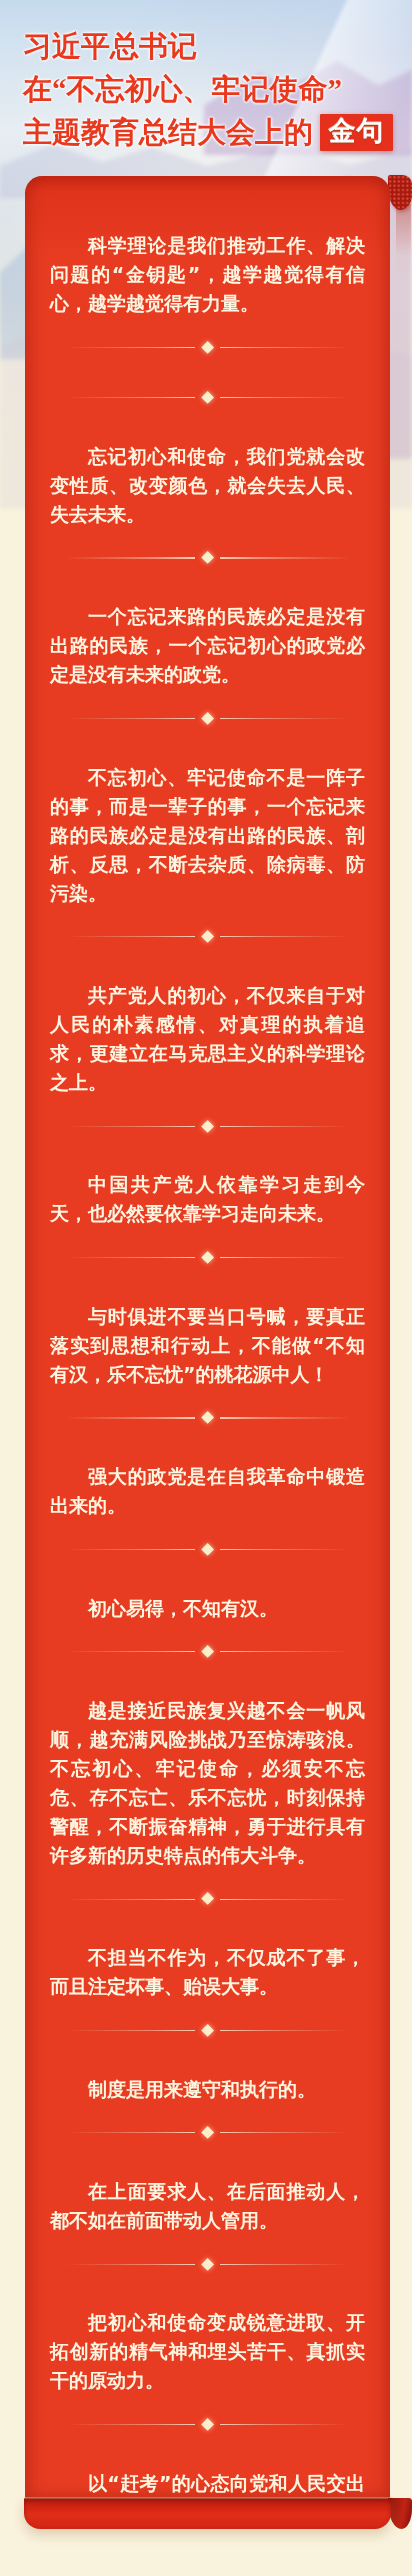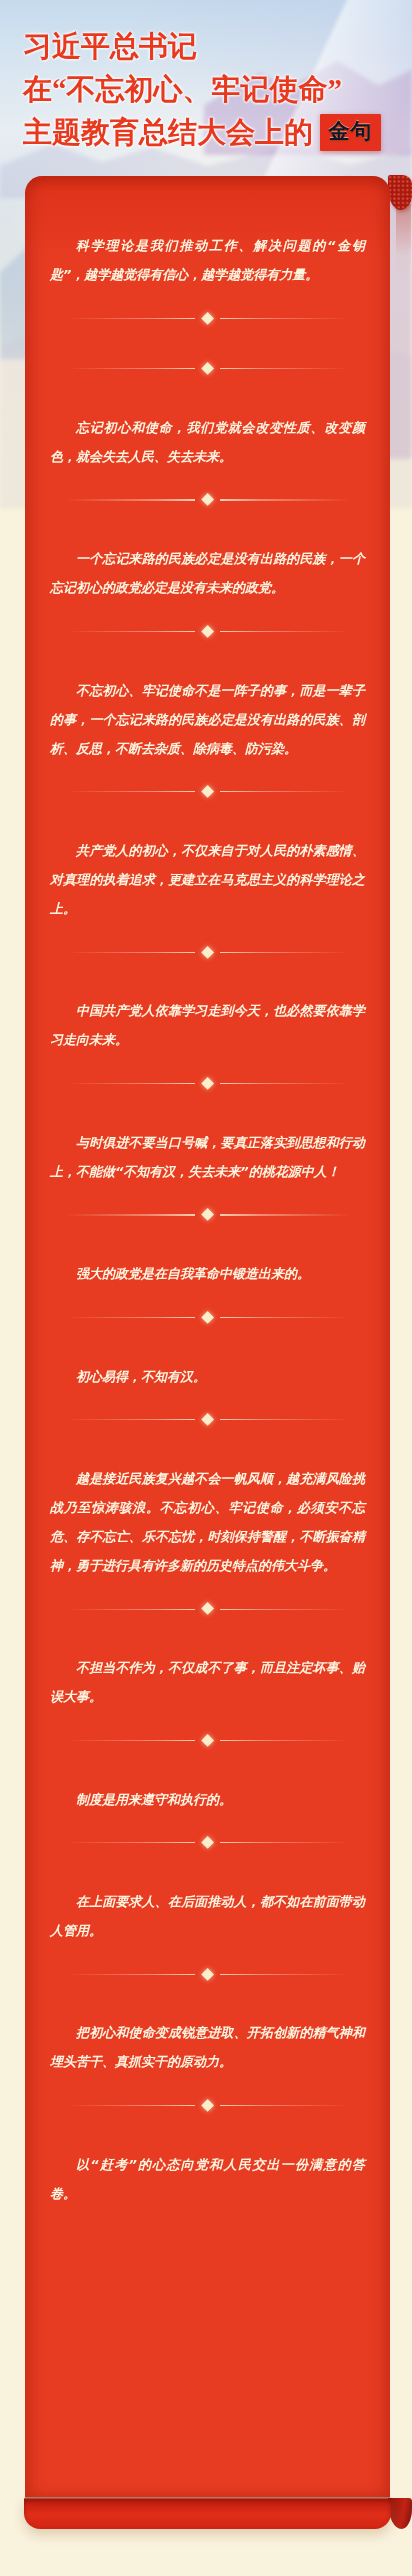--- a/index.html
+++ b/index.html
@@ -14,21 +14,21 @@
   .mountains{position:absolute;left:0;top:0;width:412px;height:508px;filter:blur(1.9px);}
   .sheen{position:absolute;left:0;top:0;width:412px;height:433px;pointer-events:none;
     background:linear-gradient(115deg, rgba(255,255,255,0) 56%, rgba(255,255,255,.55) 57%, rgba(255,255,255,0) 74%);}
   
   .title{position:absolute;left:23px;top:25px;z-index:3;color:#e8391f;
     font-family:"Liberation Serif","DejaVu Serif",serif;font-weight:bold;font-size:29px;line-height:43px;
     text-shadow:0 1.2px 2.5px rgba(255,255,255,.85), 0 -1.2px 2.5px rgba(255,255,255,.7), 1.2px 0 2.5px rgba(255,255,255,.7), -1.2px 0 2.5px rgba(255,255,255,.7);
     white-space:nowrap;}
   .title .t-line{height:43px;display:flex;align-items:center;}
   .badge{display:inline-block;margin-left:7.4px;padding:1.9px 8px 3.7px;background:#e5301e;border-radius:1.2px;
-    color:#0f172a;font-size:21px;line-height:31px;letter-spacing:1.2px;
+    color:#ffffff;font-size:27px;line-height:31px;letter-spacing:1.2px;
     text-shadow:0 1.2px 1.2px rgba(125,70,10,.6), 0 -0.6px 0.6px rgba(255,252,220,.5);
     box-shadow:0 1.9px 5px rgba(150,40,25,.35);}
   
   .scroll-sheet{position:absolute;left:25px;top:176px;width:365px;height:2321px;z-index:2;
     background:linear-gradient(180deg,#de331b 0px,#e73c22 81px,#e73c22 100%);
     border-radius:17.3px 17.3px 0 0;
     box-shadow:inset 8.7px 0 13.6px rgba(150,22,8,.22), inset -8.7px 0 13.6px rgba(150,22,8,.22), inset 0 6.2px 10px rgba(120,12,4,.18);
     box-sizing:border-box;padding:55px 25px 0;}
   .curl-top{position:absolute;left:388px;top:175px;width:23.5px;height:35px;z-index:1;
     background-color:#a8190f;
@@ -39,22 +39,22 @@
     background:linear-gradient(180deg, rgba(196,92,80,.55), rgba(226,190,186,.18) 70%, rgba(226,190,186,0));
     border-radius:0 0 7.4px 7.4px;}
   .scroll-bottom{position:absolute;left:23.5px;top:2497px;width:367px;height:32px;z-index:2;
     background:linear-gradient(180deg,#b2170a 0%, #d8281608 0%, #c01d0e 8%, #e12e19 55%, #d02412 100%);
     border-radius:2.5px 2.5px 16px 16px;
     box-shadow:0 6.2px 11px rgba(170,130,80,.3), inset 0 3.7px 5px rgba(90,8,2,.45);}
   .curl-bottom{position:absolute;left:388px;top:2498px;width:24px;height:31px;z-index:1;
     background:linear-gradient(100deg,#8f120a,#c12415 60%,#7e0e08);
     border-radius:0 3.7px 46% 60% / 0 3.7px 70% 90%;}
   
-  .quote{margin:0;color:#fdf5e0;font-weight:bold;font-size:13px;line-height:29px;
-    letter-spacing:0;text-indent:2em;text-align:justify;font-family:"DejaVu Sans","Liberation Sans",sans-serif;font-style:italic;}
+  .quote{margin:0;color:#fdf5e0;font-weight:bold;font-size:19px;line-height:29px;
+    letter-spacing:0;text-indent:2em;text-align:justify;font-family:"DejaVu Sans","Liberation Sans",sans-serif;}
   .divider{height:12.4px;margin:23px 15.5px 38px;display:flex;align-items:center;}
   .dline{flex:1;height:1.2px;}
   .dline.l{background:linear-gradient(90deg, rgba(250,210,185,0) 0%, rgba(250,210,185,.55) 70%, rgba(252,222,196,.9) 100%);}
   .dline.r{background:linear-gradient(270deg, rgba(250,210,185,0) 0%, rgba(250,210,185,.55) 70%, rgba(252,222,196,.9) 100%);}
   .diamond{width:9.3px;height:9.3px;margin:0 8px;background:#fbeecb;transform:rotate(45deg);
     box-shadow:0 0 5px rgba(255,240,200,.65);}
   
   .footer{position:absolute;left:0;top:2541px;width:412px;text-align:center;z-index:3;
     color:#c9a469;font-size:15.5px;letter-spacing:1.2px;font-weight:bold;}
 </style>
@@ -119,21 +119,21 @@
         <span class="dline l"></span>
         <span class="diamond"></span>
         <span class="dline r"></span>
       </div>
     <p class="quote">中国共产党人依靠学习走到今天，也必然要依靠学习走向未来。</p>
     <div class="divider">
         <span class="dline l"></span>
         <span class="diamond"></span>
         <span class="dline r"></span>
       </div>
-    <p class="quote">与时俱进不要当口号喊，要真正落实到思想和行动上，不能做“不知有汉，失去未来”的桃花源中人！</p>
+    <p class="quote">与时俱进不要当口号喊，要真正落实到思想和行动上，不能做“不知有汉，乐不忘忧”的桃花源中人！</p>
     <div class="divider">
         <span class="dline l"></span>
         <span class="diamond"></span>
         <span class="dline r"></span>
       </div>
     <p class="quote">强大的政党是在自我革命中锻造出来的。</p>
     <div class="divider">
         <span class="dline l"></span>
         <span class="diamond"></span>
         <span class="dline r"></span>

